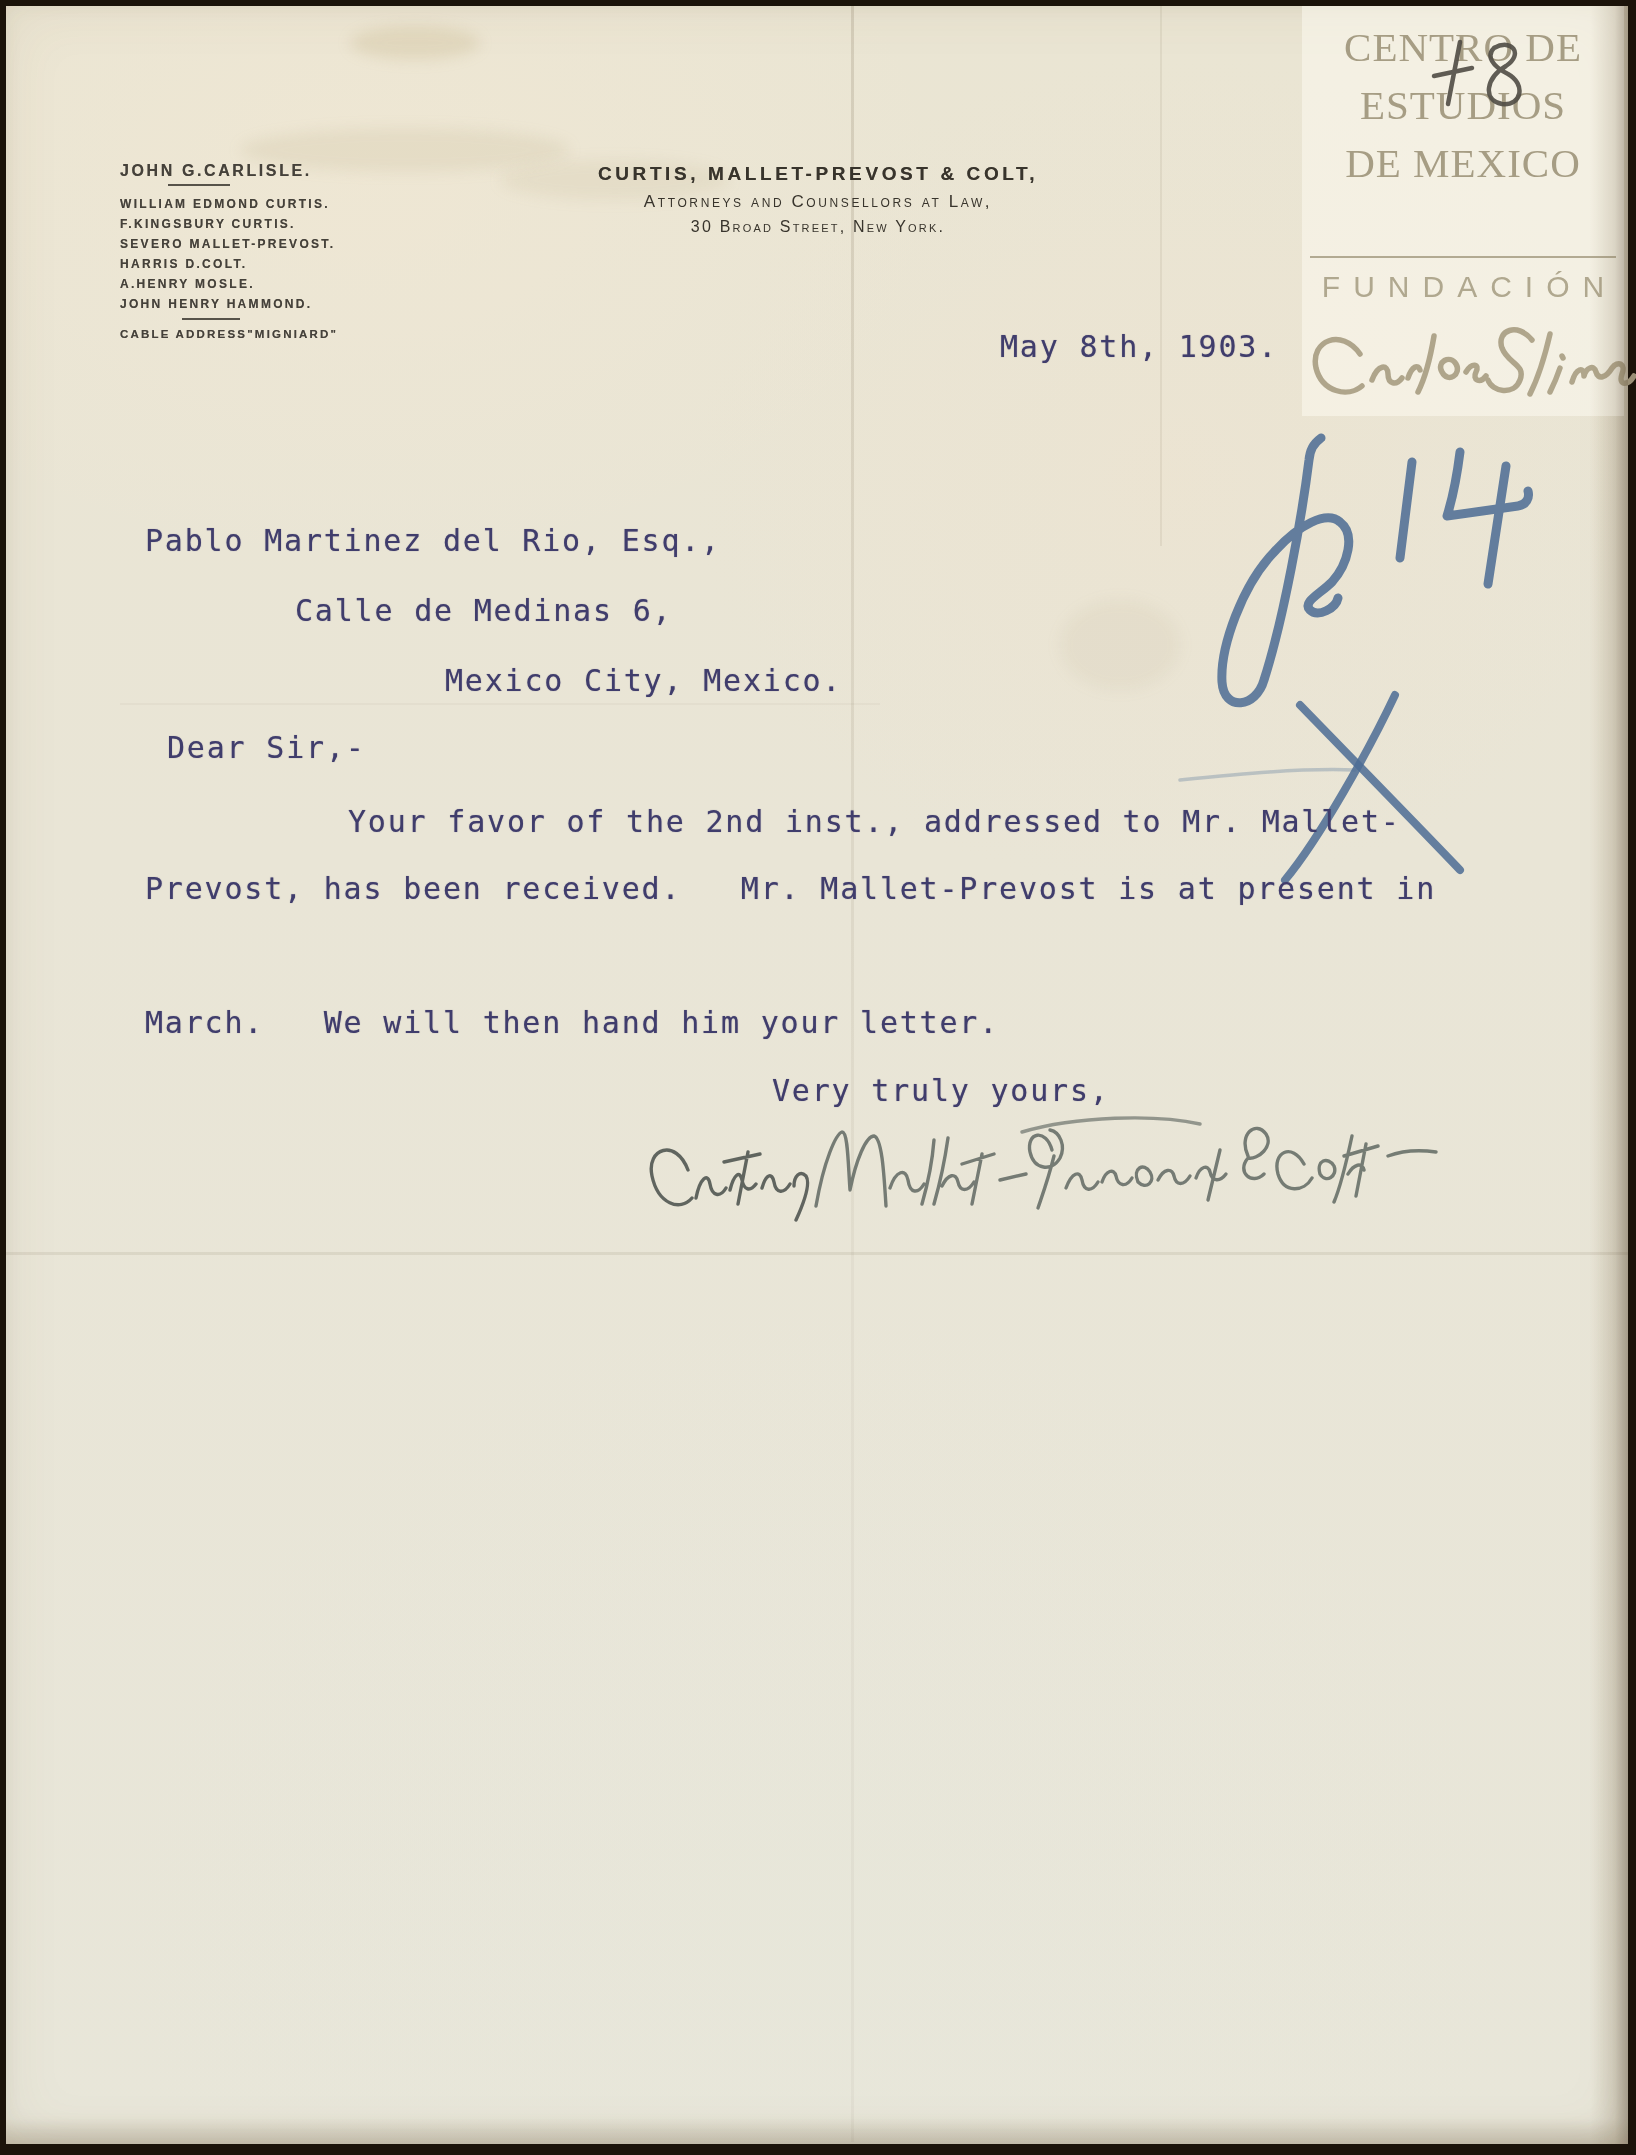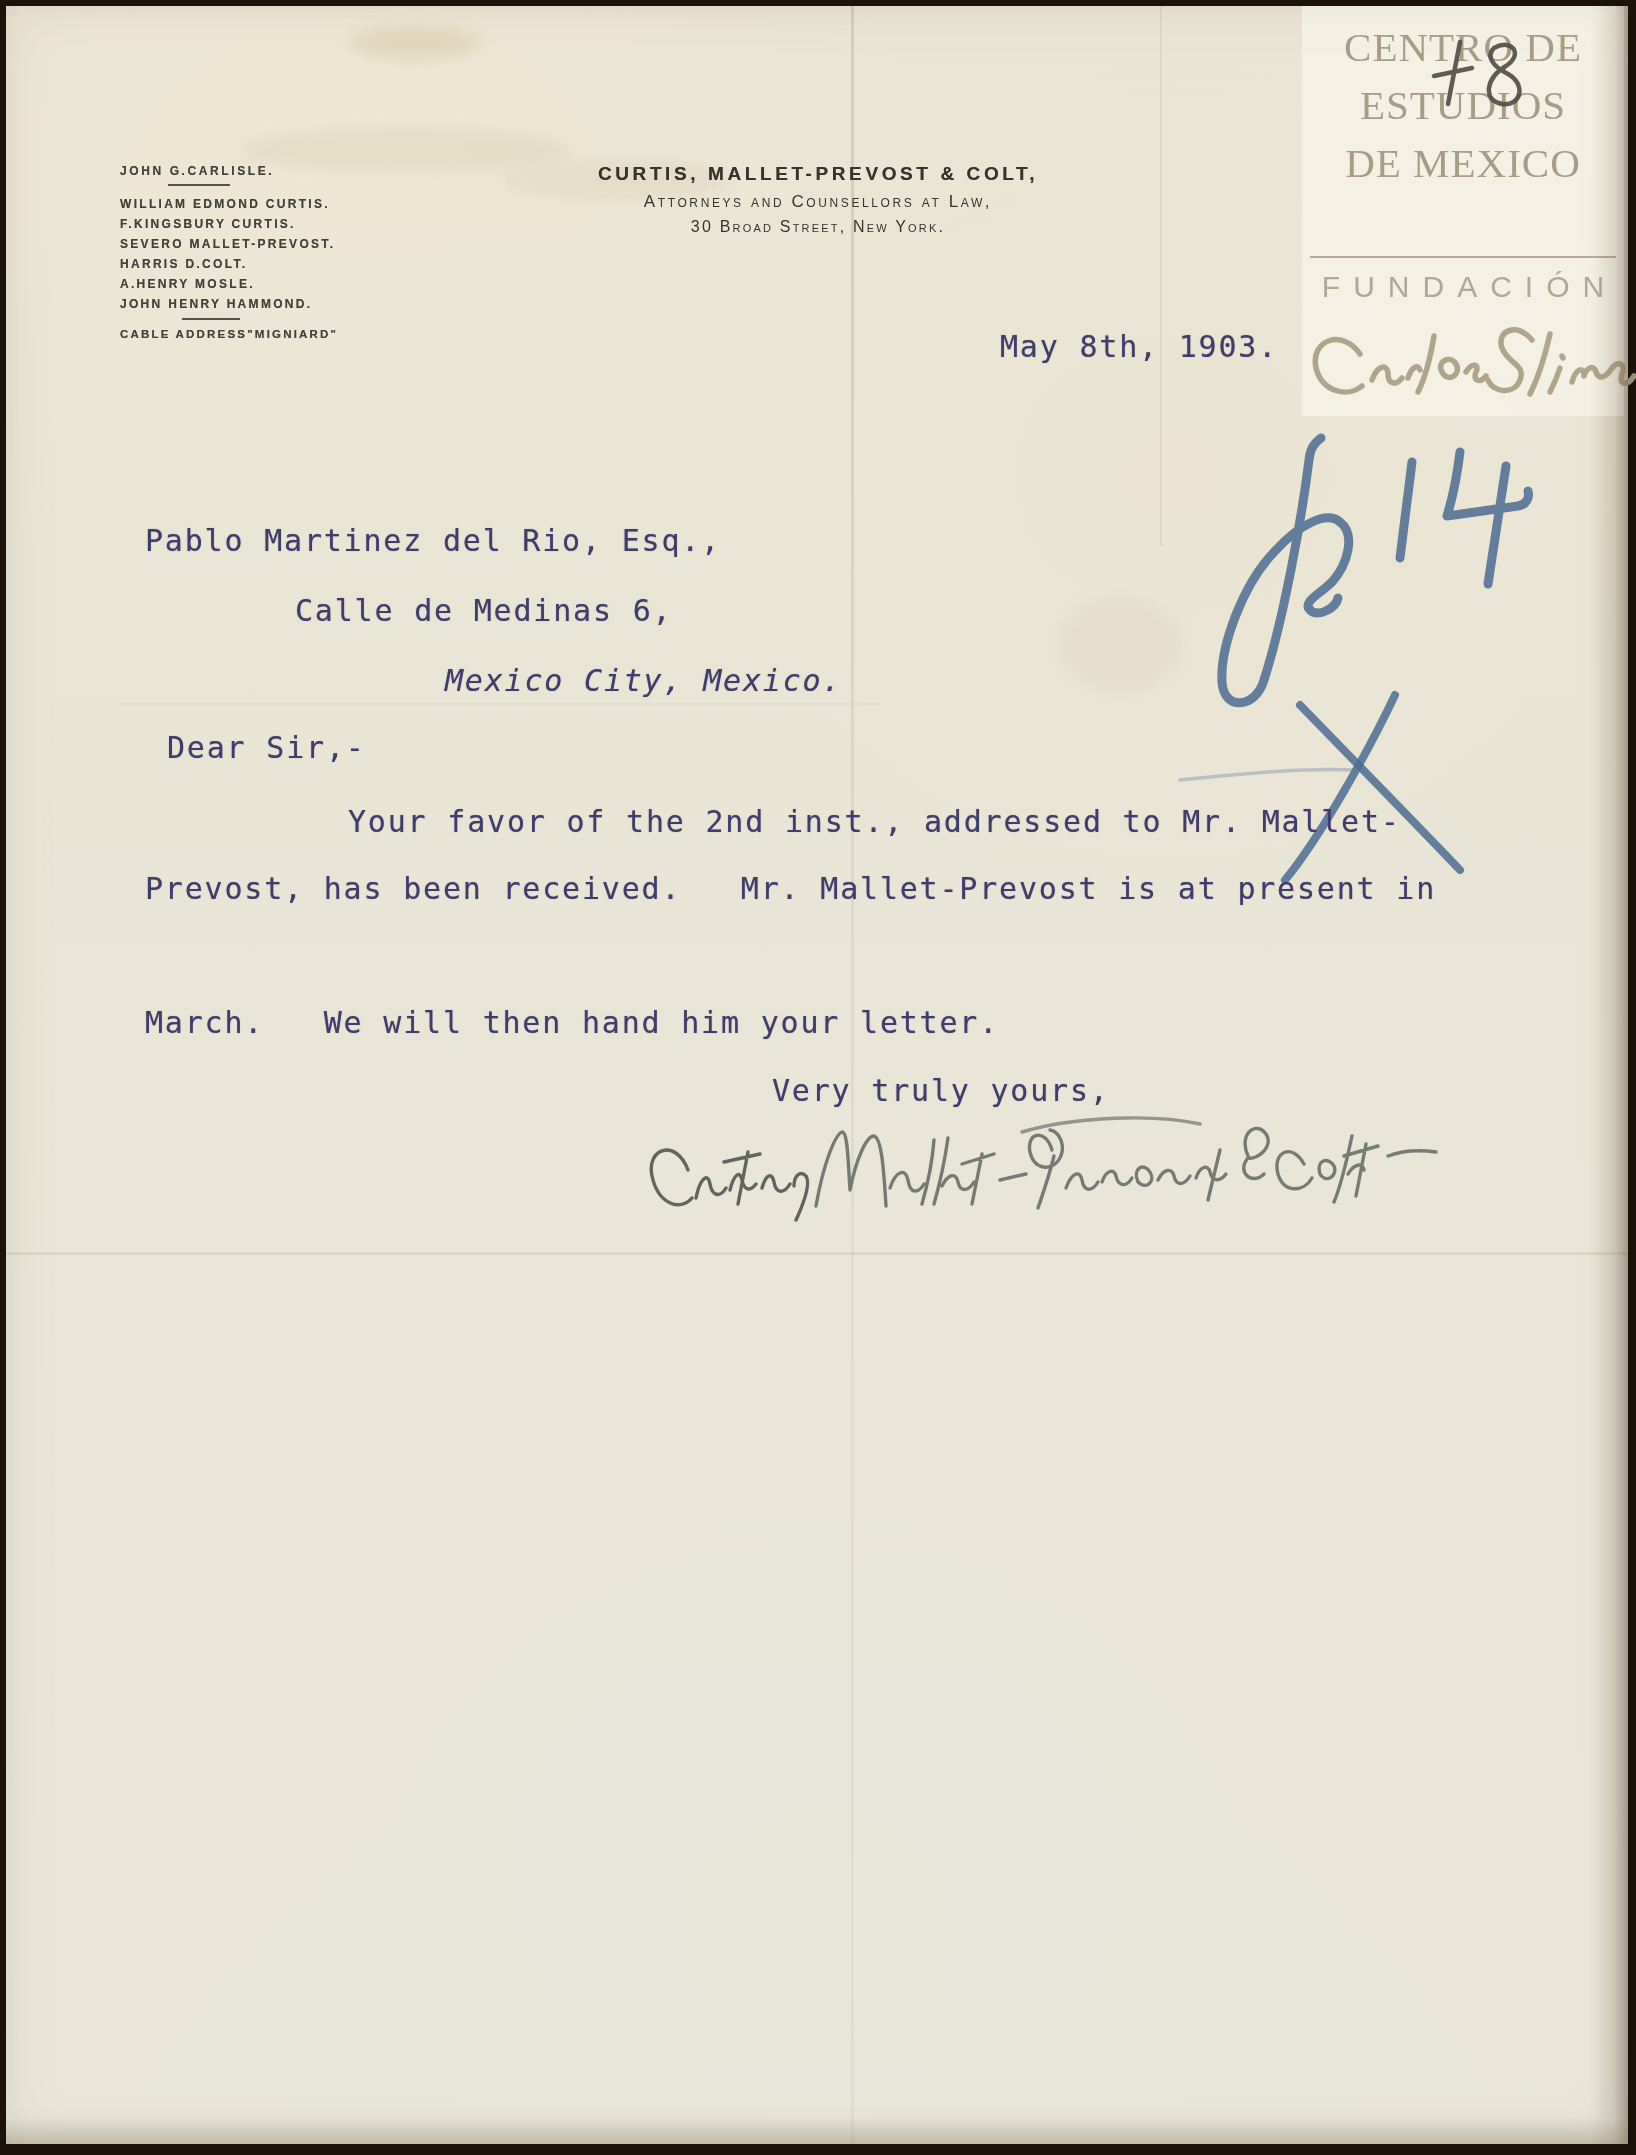--- a/index.html
+++ b/index.html
@@ -16,21 +16,21 @@
     background:linear-gradient(90deg,transparent,rgba(110,90,60,.14) 65%,rgba(70,55,35,.32));}
   .edge-bottom{position:absolute;left:6px;top:2118px;width:1622px;height:26px;
     background:linear-gradient(180deg,transparent,rgba(110,90,60,.16));}
   .crease{position:absolute;pointer-events:none;}
   .smudge{position:absolute;filter:blur(7px);border-radius:50%;pointer-events:none;}
 
   
   .attorneys{position:absolute;left:120px;top:160px;width:280px;color:#45413a;}
   .attorney{font-weight:bold;font-size:12px;letter-spacing:2.3px;line-height:20px;white-space:pre;
             text-shadow:0 0 .5px rgba(69,65,58,.6);}
-  .attorney.first{font-size:12px;letter-spacing:2.6px;line-height:22px;}
+  .attorney.first{font-size:16px;letter-spacing:2.6px;line-height:22px;}
   .lh-rule{height:2px;background:#57534a;}
   .cable{font-weight:bold;font-size:11.5px;letter-spacing:2.2px;margin-top:8px;white-space:pre;
          color:#45413a;text-shadow:0 0 .5px rgba(69,65,58,.6);}
 
   .firmblock{position:absolute;left:568px;top:163px;width:500px;text-align:center;color:#38342c;}
   .firm-name{font-weight:bold;font-size:19px;letter-spacing:3.6px;white-space:pre;
              text-shadow:0 0 .6px rgba(56,52,44,.65);}
   .firm-role{font-variant:small-caps;font-size:17px;letter-spacing:2.6px;margin-top:7px;white-space:pre;}
   .firm-addr{font-variant:small-caps;font-size:16px;letter-spacing:2.2px;margin-top:6px;white-space:pre;}
 
@@ -125,21 +125,21 @@
   <svg class="hand" role="img" style="left:1170px;top:688px;" width="320" height="200" viewBox="0 0 320 200" aria-label="X">
     <g stroke="#4c6c94">
       <path d="M10,92 C70,86 130,80 185,82" stroke-width="3.5" opacity="0.30"></path>
       <path d="M130,17 C160,48 250,140 290,182" stroke-width="8" opacity="0.85"></path>
       <path d="M225,7 C200,60 150,150 115,192" stroke-width="8" opacity="0.85"></path>
     </g>
   </svg>
 
   <div class="tw" style="left:145px;top:524px;">Pablo Martinez del Rio, Esq.,</div>
   <div class="tw" style="left:295px;top:594px;">Calle de Medinas 6,</div>
-  <div class="tw" style="left:445px;top:664px;font-style:italic;">Mexico City, Mexico.</div>
+  <div class="tw" style="left:445px;top:664px;">Mexico City, Mexico.</div>
 
   <div class="tw" style="left:143px;top:731px;margin-left:24px;">Dear Sir,-</div>
 
   <div class="tw" style="left:348px;top:805px;">Your favor of the 2nd inst., addressed to Mr. Mallet-</div>
   <div class="tw" style="left:145px;top:872px;">Prevost, has been received.   Mr. Mallet-Prevost is at present in</div>
   <div class="tw" style="left:145px;top:1006px;">March.   We will then hand him your letter.</div>
 
   <div class="tw" style="left:772px;top:1074px;">Very truly yours,</div>
 
   <svg class="hand" role="img" style="left:636px;top:1112px;" width="810" height="150" viewBox="0 0 810 150" aria-label="Curtis, Mallet-Prevost &amp; Colt -">

